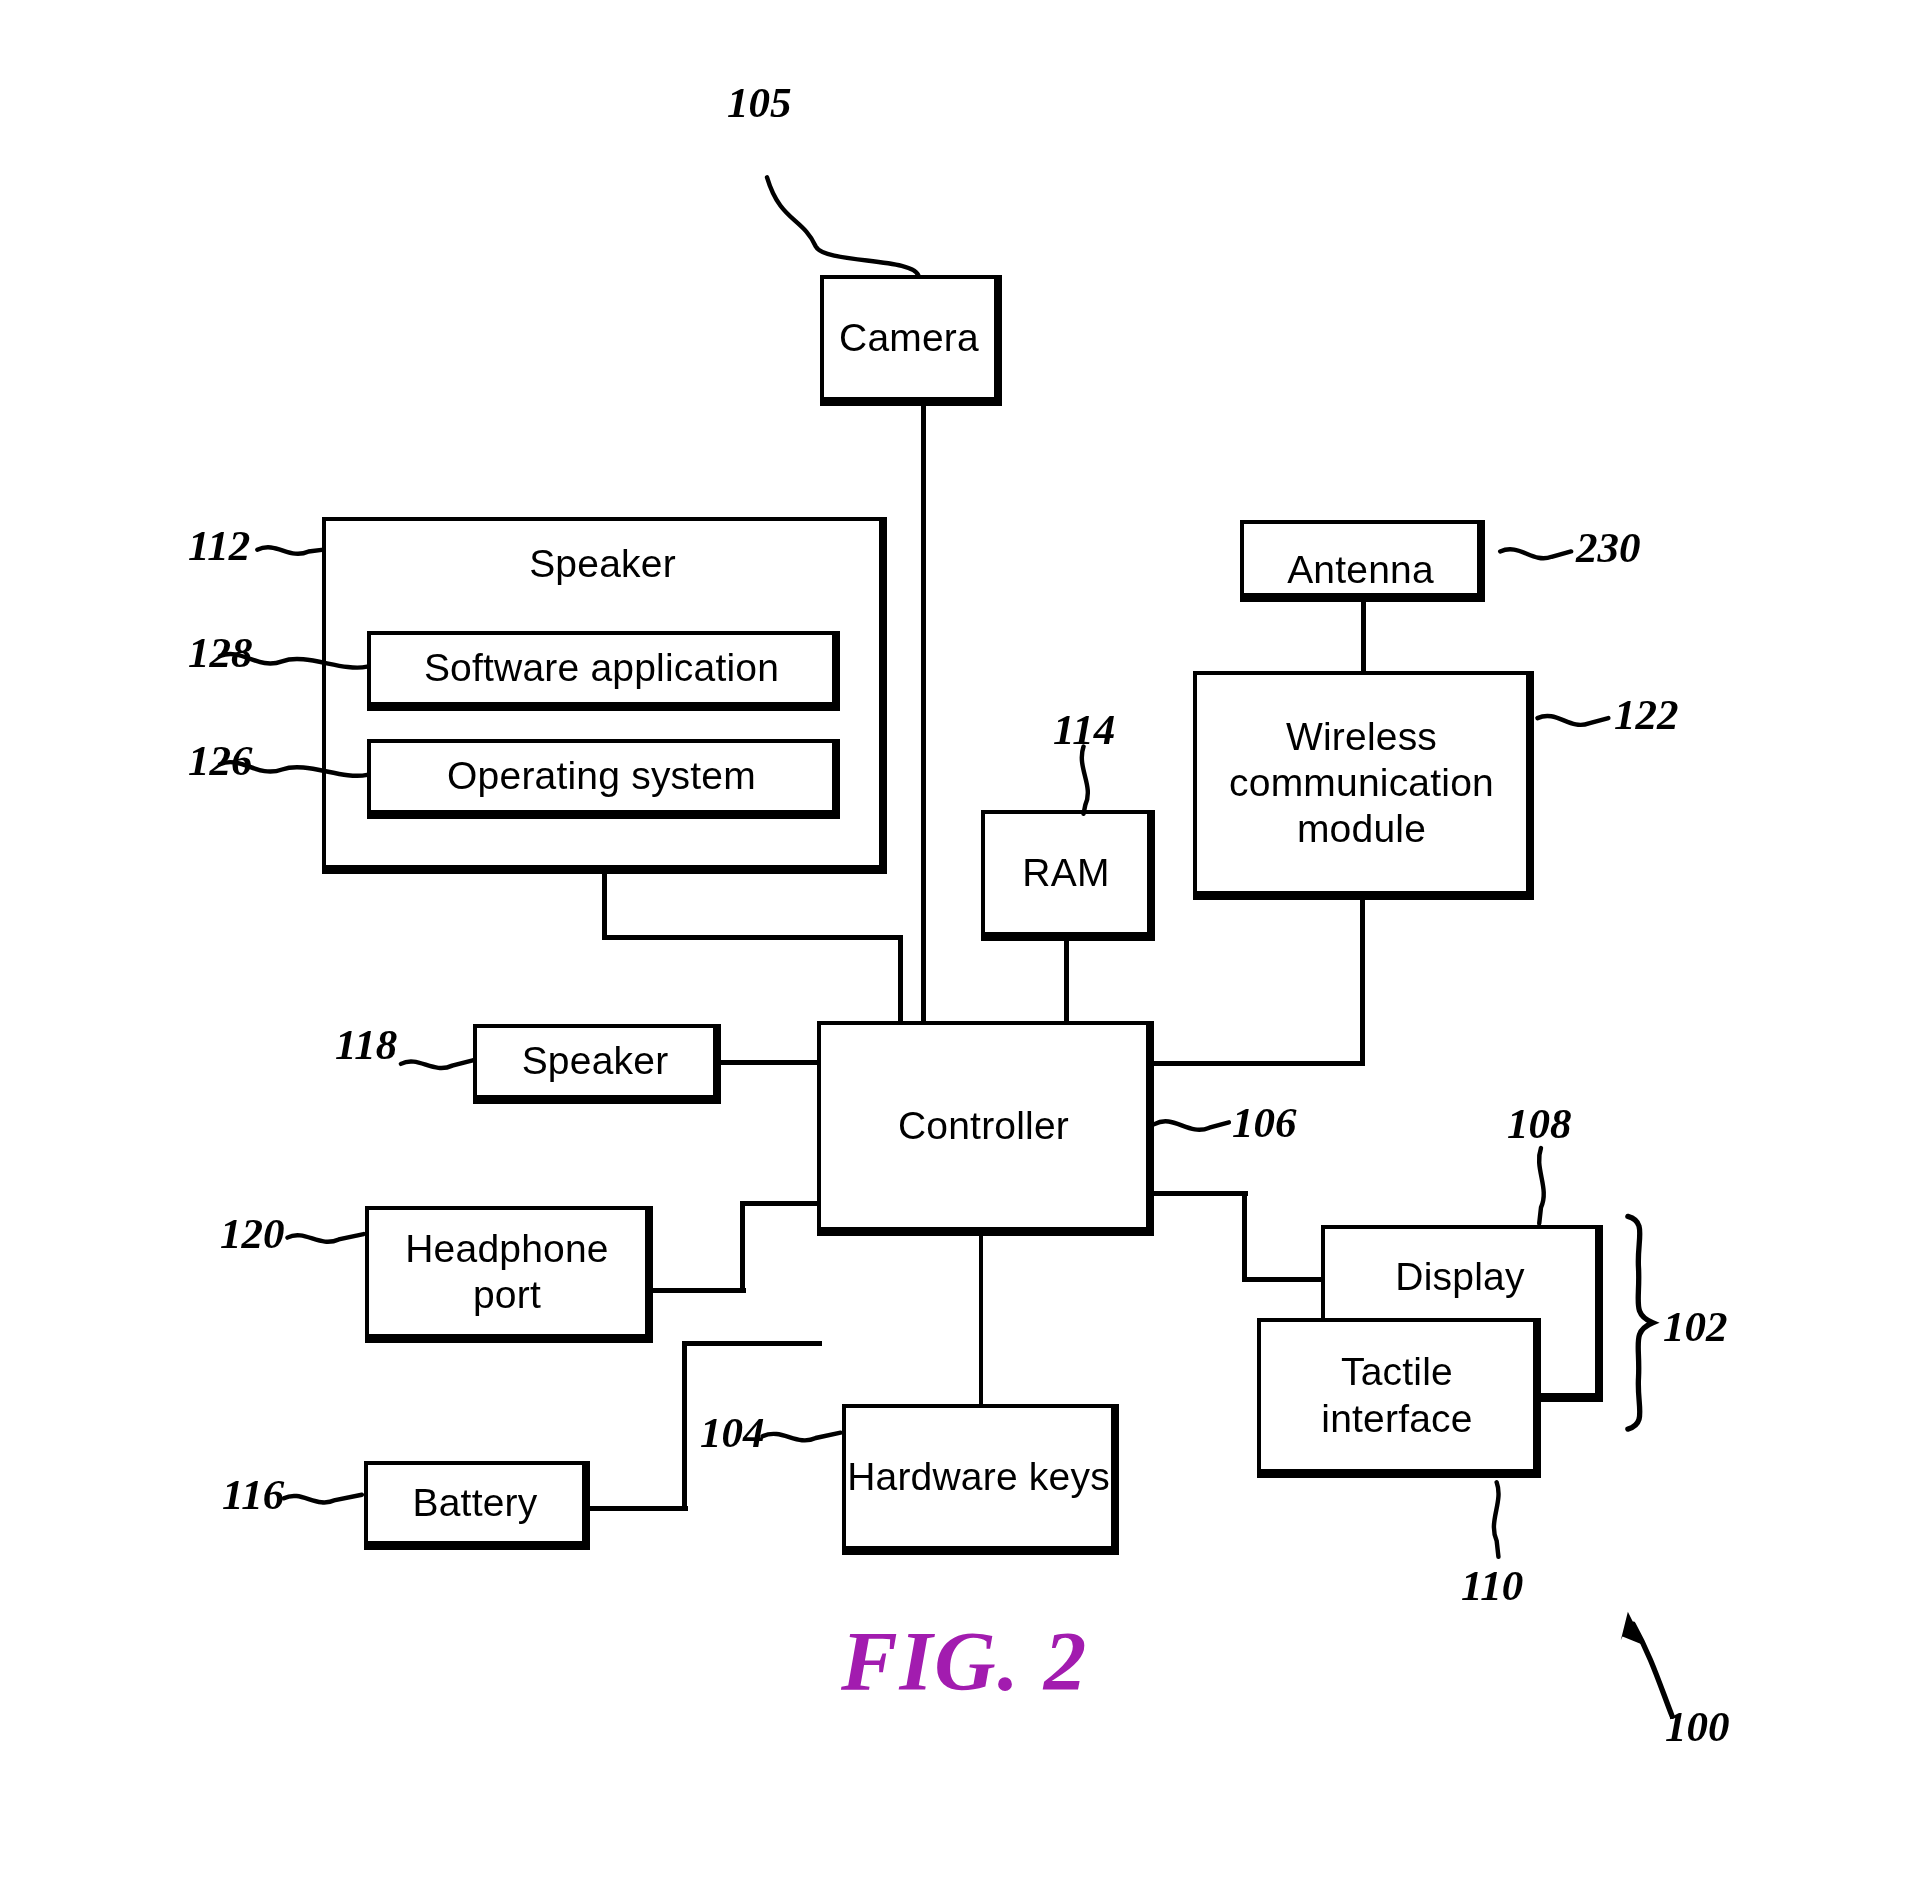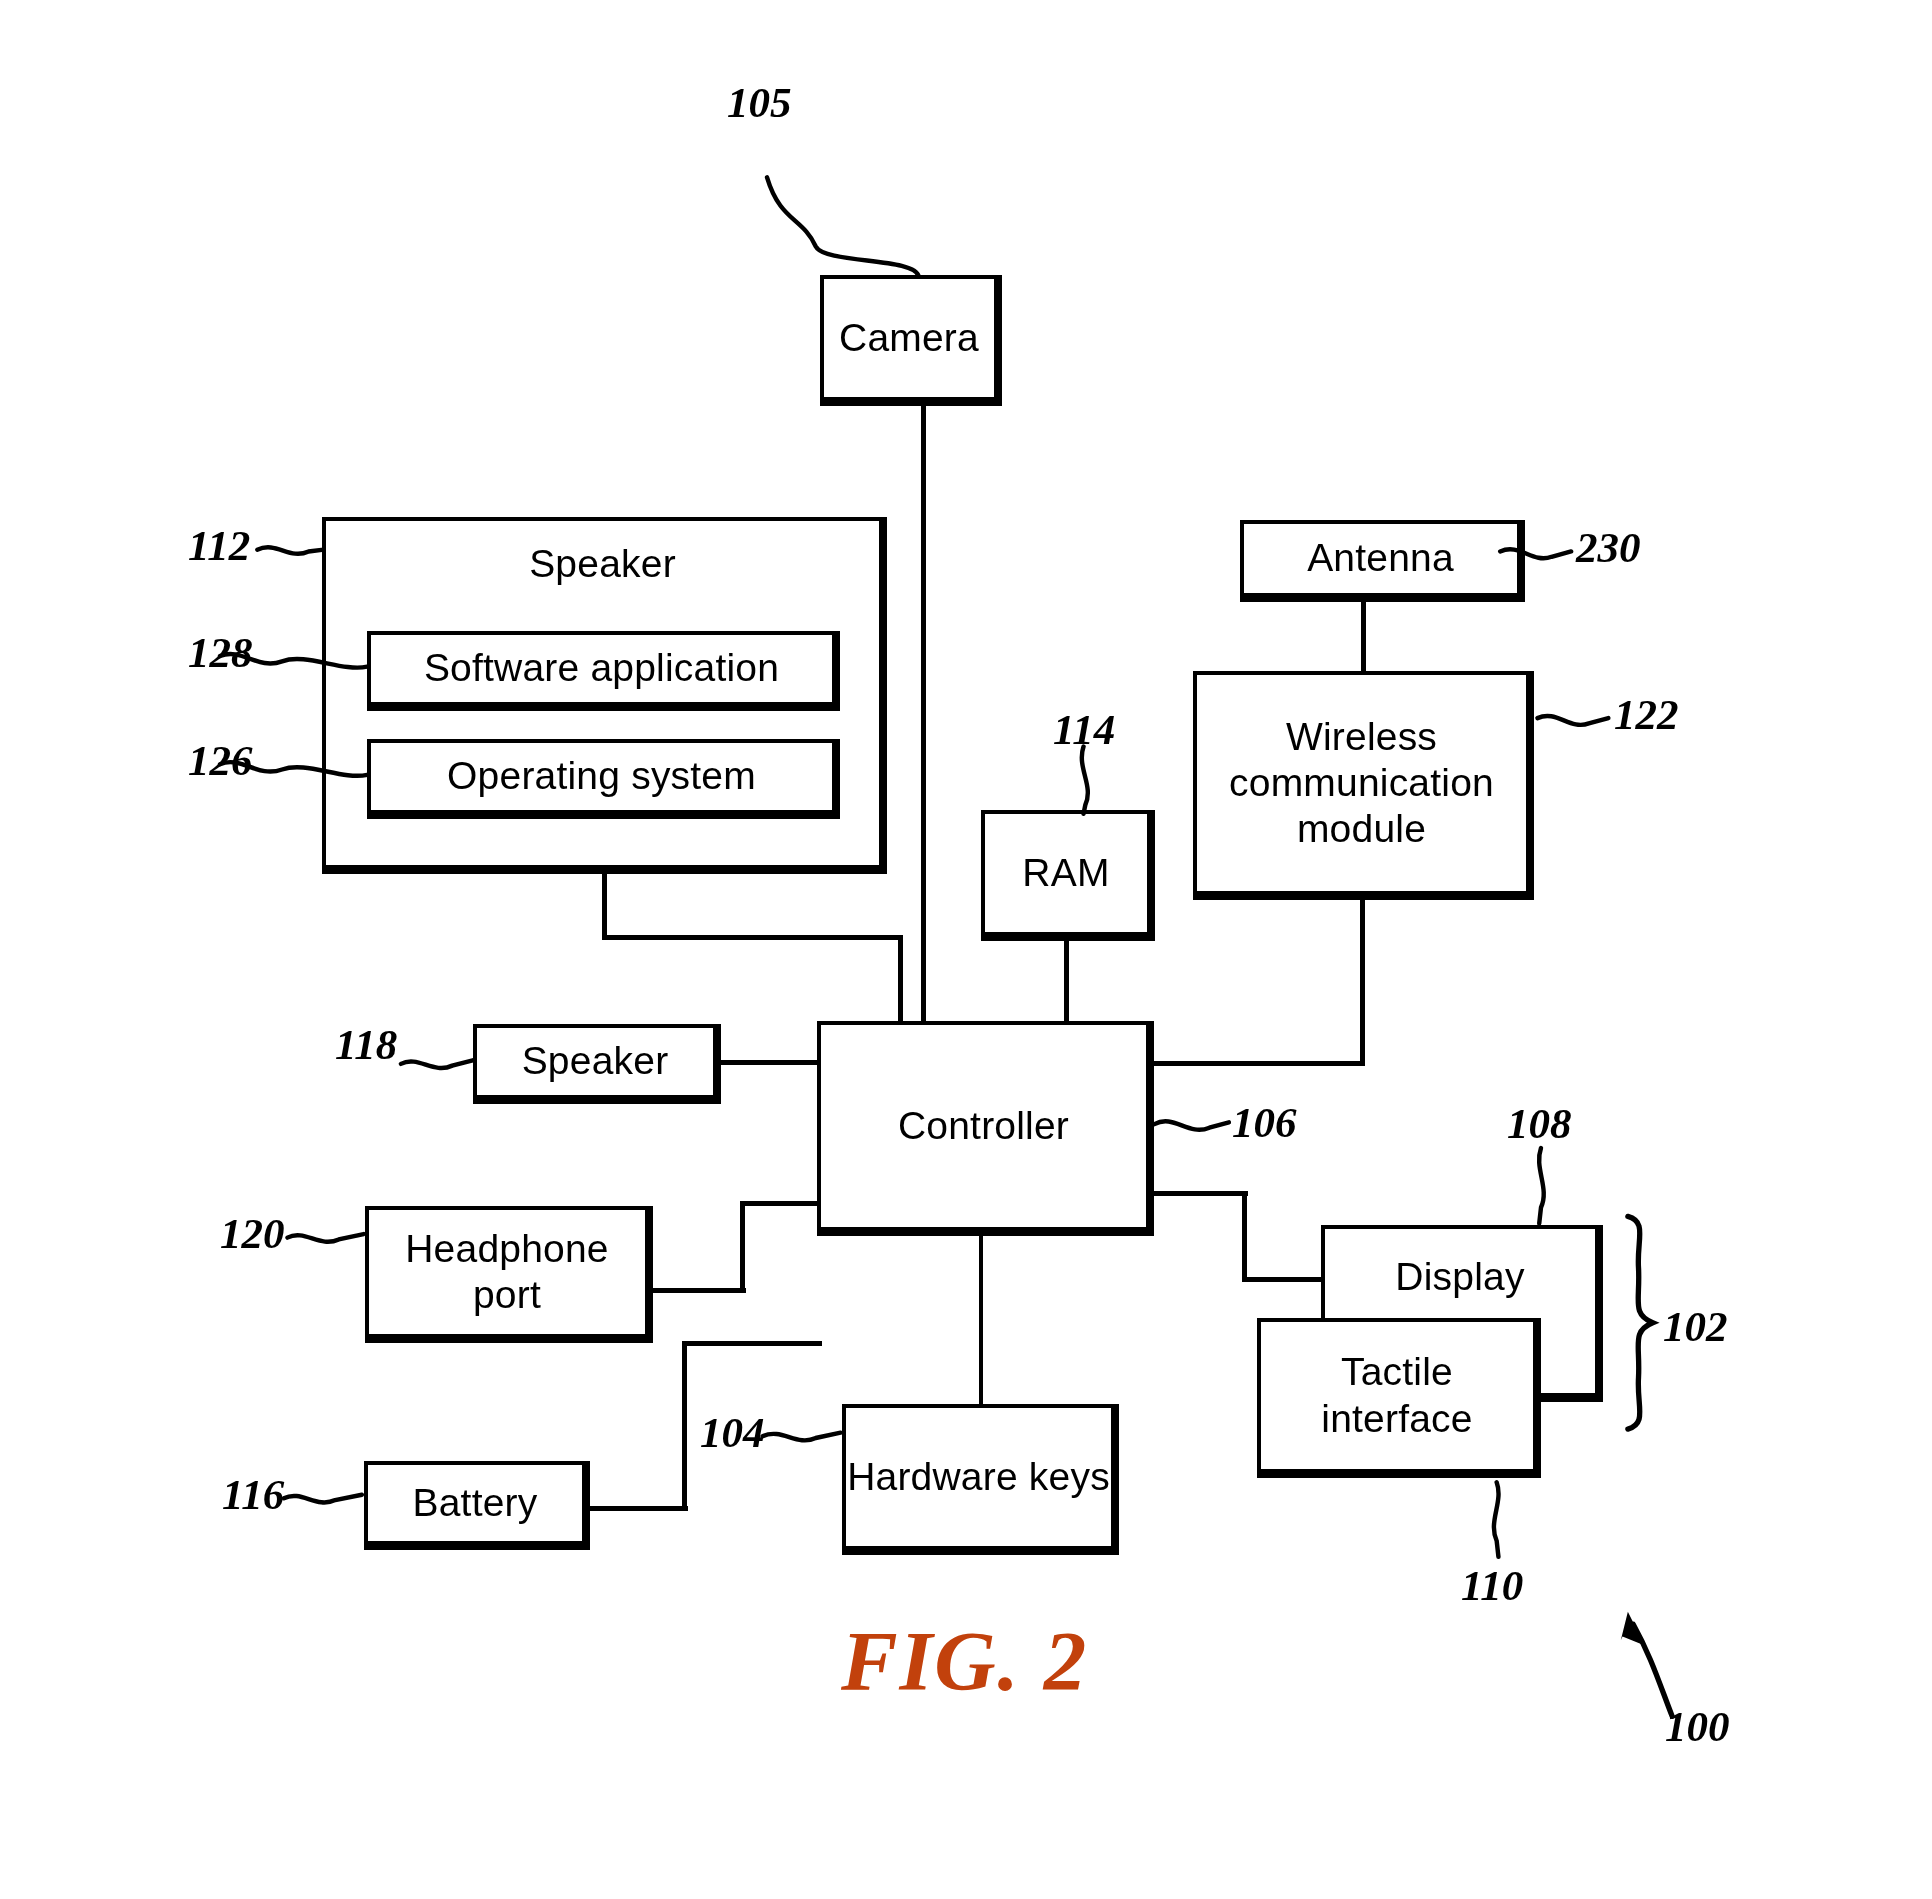--- a/index.html
+++ b/index.html
@@ -49,21 +49,21 @@
     white-space: nowrap;
     z-index: 9;
   }
   .figlabel {
     position: absolute;
     font-family: "Liberation Serif", serif;
     font-style: italic;
     font-weight: 700;
     font-size: 85px;
     letter-spacing: 1.8px;
-    color: #c2410c;
+    color: #a21caf;
     white-space: nowrap;
     z-index: 9;
   }
   
   .ln {
     position: absolute;
     background: #000000;
     z-index: 2;
   }
   .ln.h { height: 5.3px; }
@@ -118,21 +118,21 @@
   <div class="box toplabel" style="left:322px; top:517px; width:565px; height:357px;">
     <span>Speaker</span>
   </div>
   <div class="box" style="left:367px; top:631px; width:473px; height:80px; z-index:6;">
     <span>Software application</span>
   </div>
   <div class="box" style="left:367px; top:739px; width:473px; height:80px; z-index:6;">
     <span>Operating system</span>
   </div>
 
-  <div class="box" style="left:1240px; top:520px; width:285px; height:82px;">
+  <div class="box" style="left:1240px; top:520px; width:245px; height:82px;align-items:flex-end;">
     <span>Antenna</span>
   </div>
 
   <div class="box" style="left:1193px; top:671px; width:341px; height:229px;">
     <span>Wireless communication module</span>
   </div>
 
   <div class="box" style="left:981px; top:810px; width:174px; height:131px;">
     <span>RAM</span>
   </div>

